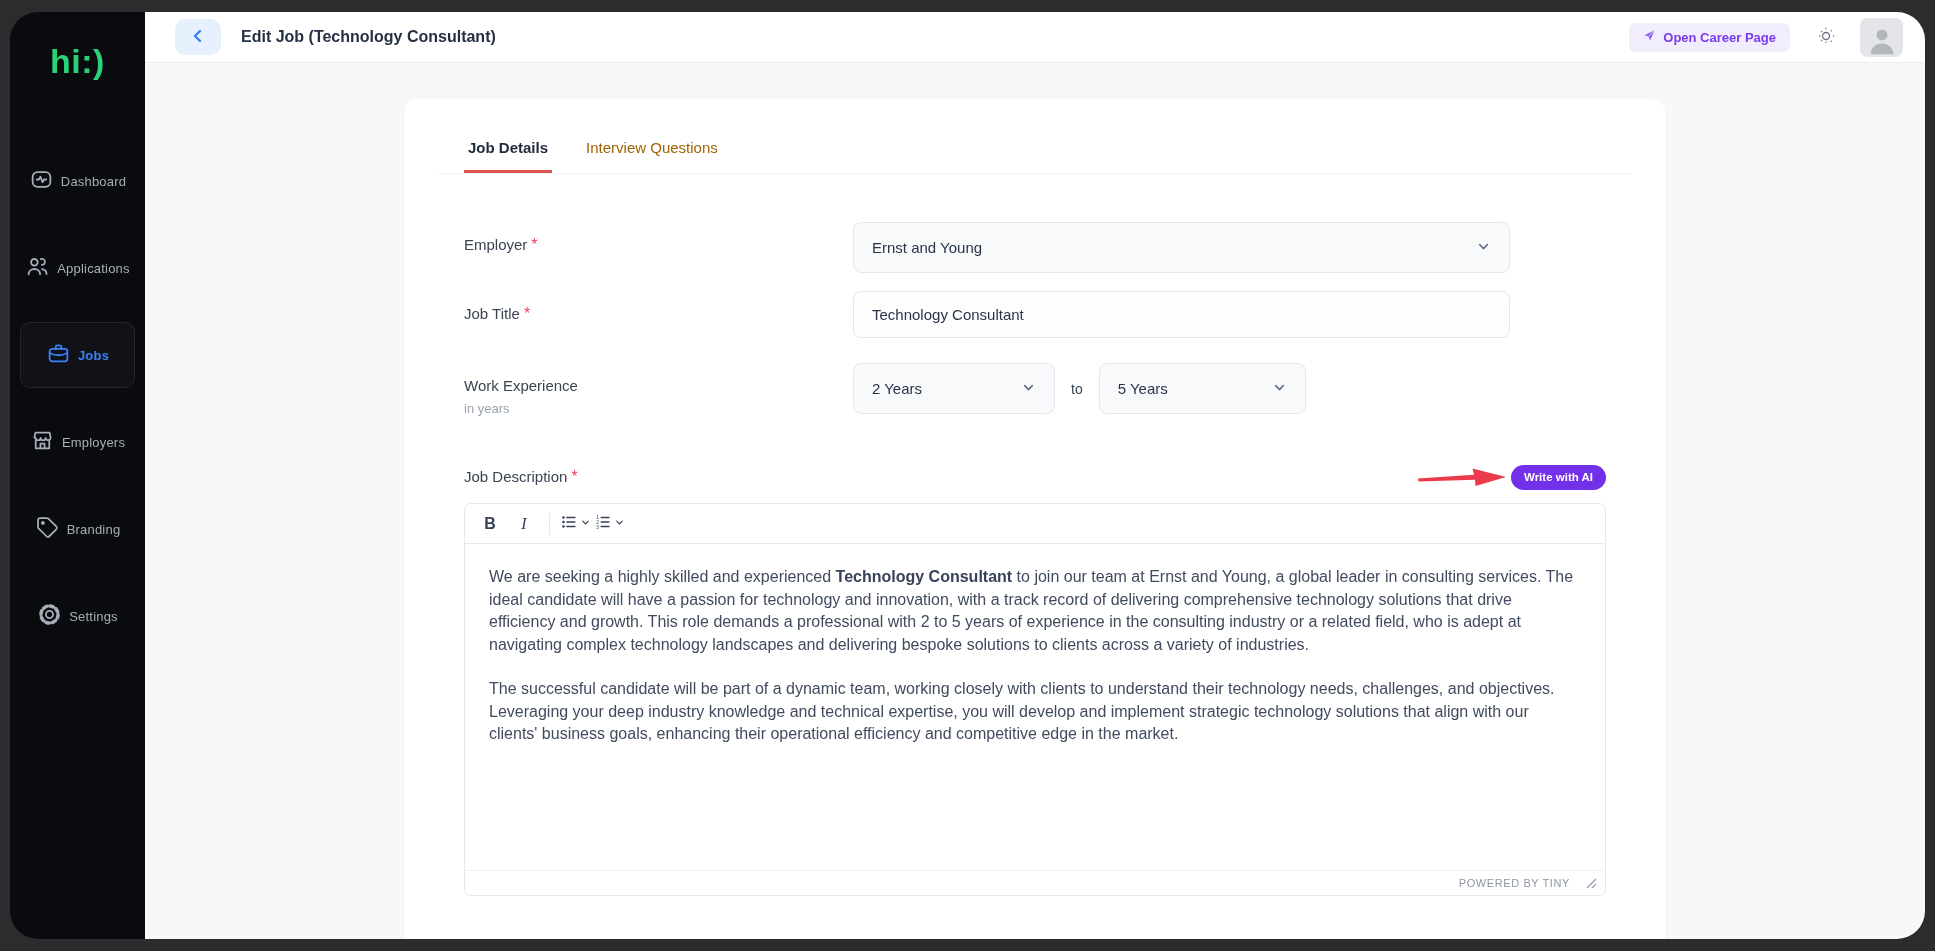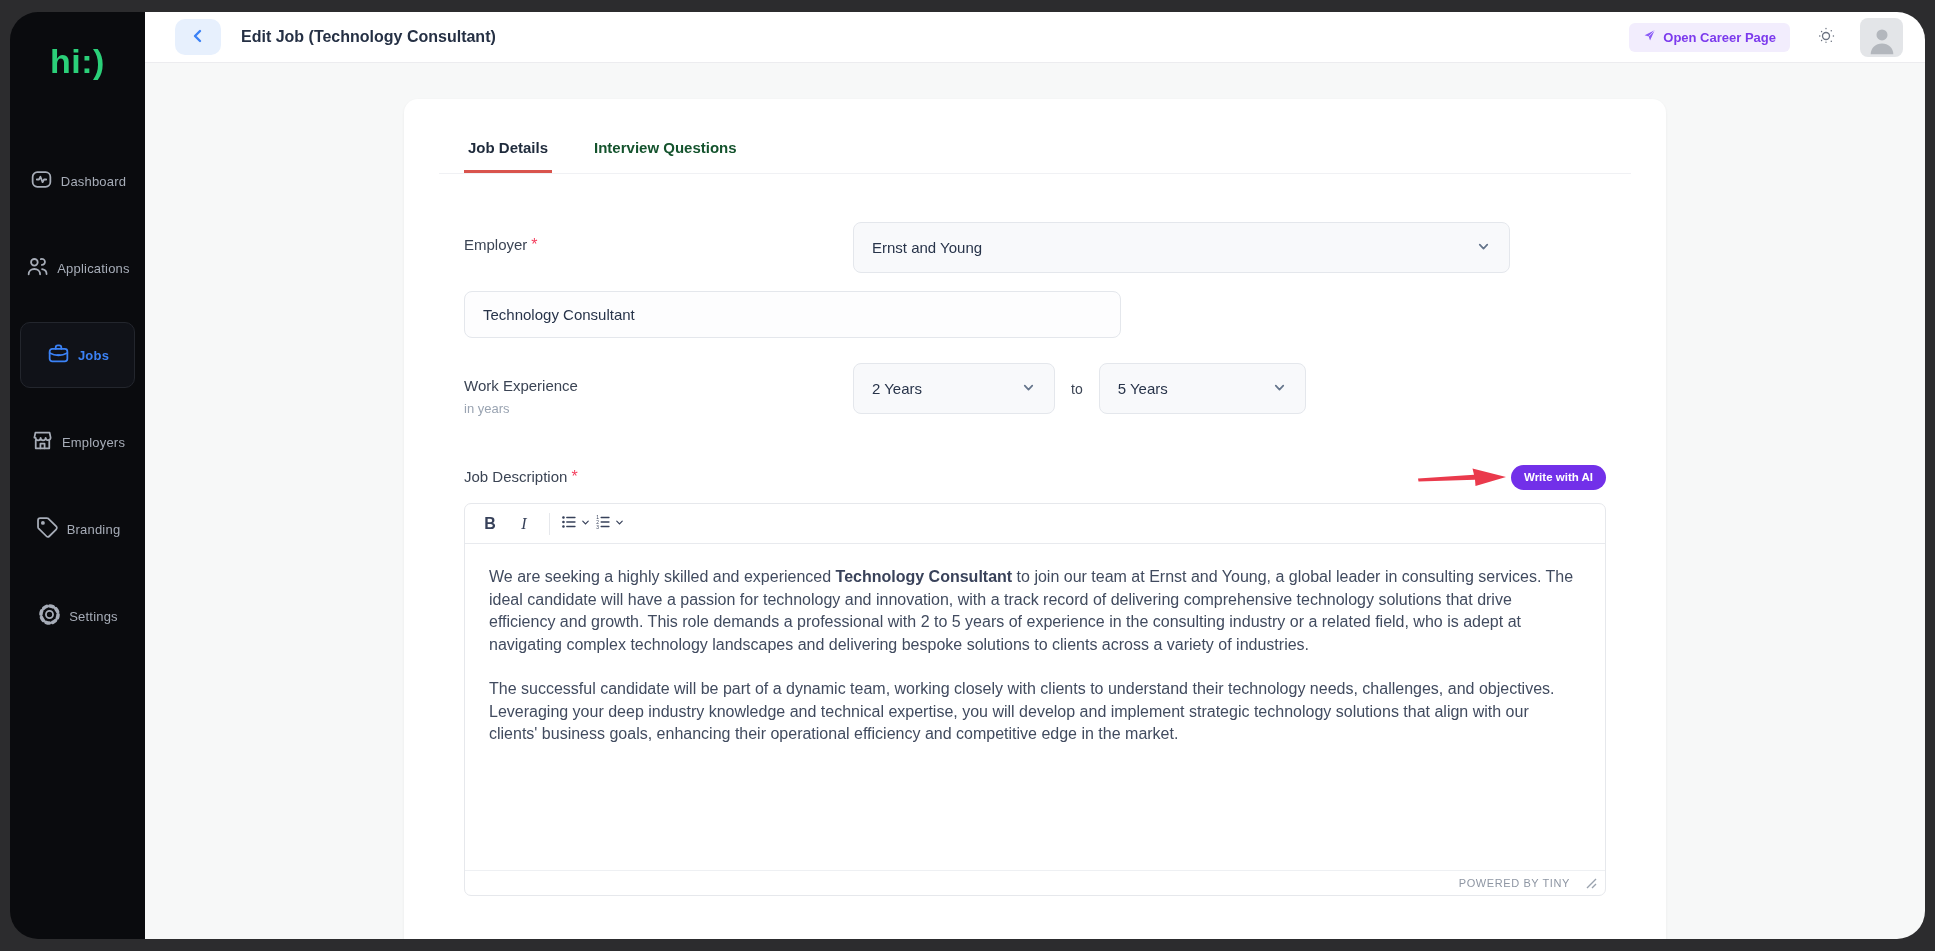--- a/index.html
+++ b/index.html
@@ -34,22 +34,22 @@
   .theme-btn { background:none; border:none; margin:0 24px 0 26px; cursor:pointer; display:flex; }
   .theme-btn svg { width:20px; height:20px; stroke:#6b7280; fill:none; stroke-width:1.6; stroke-linecap:round; }
   .avatar { width:43px; height:39px; border-radius:8px; background:#e3e5e8; overflow:hidden; display:flex; align-items:flex-end; justify-content:center; cursor:pointer; }
   .avatar svg { width:34px; height:34px; fill:#b3b7bd; }
 
   .main { flex:1; background:#f7f8f8; position:relative; overflow:hidden; }
 
   
   .card { position:absolute; left:259px; top:36px; width:1262px; height:900px; background:#ffffff;
           border-radius:14px; box-shadow:0 1px 3px rgba(20,25,40,0.06); padding:0 60px; }
-  .tabs { display:flex; gap:38px; padding-top:40px; margin:0 -25px; padding-left:25px; padding-right:25px; border-bottom:1px solid #f0f1f4;align-items:flex-end; }
-  .tab { font-size:15px; font-weight:700; color:#14532d; padding:0 4px 14px 4px; cursor:pointer; border-bottom:3px solid transparent; }
+  .tabs { display:flex; gap:30px; padding-top:40px; margin:0 -25px; padding-left:25px; padding-right:25px; border-bottom:1px solid #f0f1f4;align-items:flex-end; }
+  .tab { font-size:15px; font-weight:400; color:#a16207; padding:0 4px 14px 4px; cursor:pointer; border-bottom:3px solid transparent; }
   .tab.active { font-weight:700; color:#1e2a3b; border-bottom-color:#d9544d; }
 
   .form { padding-top:48px; }
   .form-row { display:flex; margin-bottom:18px; }
   .form-row.spaced { margin-bottom:0; }
   .label-col { width:389px; flex-shrink:0; padding-top:14px; }
   .field-label { font-size:15px; color:#3b4454; font-weight:500; }
   .req { color:#f43f5e; margin-left:4px; }
   .sub-label { font-size:13px; color:#9aa4b2; margin-top:6px; }
   .field-col { flex:1; display:flex; align-items:flex-start; }
@@ -222,20 +222,23 @@
               <div class="select select-wide">
                 <span>Ernst and Young</span>
                 <span class="chev"><svg viewBox="0 0 16 16">
                       <polyline points="4,6 8,10.2 12,6"></polyline>
                     </svg></span>
               </div>
             </div>
           </div>
 
           <div class="form-row" style="margin-bottom:25px;">
+            <div class="label-col">
+              <span class="field-label">Job Title</span><span class="req">*</span>
+            </div>
             <div class="field-col">
               <input class="text-input" value="Technology Consultant" style="">
             </div>
           </div>
 
           <div class="form-row spaced">
             <div class="label-col">
               <div><span class="field-label">Work Experience</span></div>
               <div class="sub-label">in years</div>
             </div>

